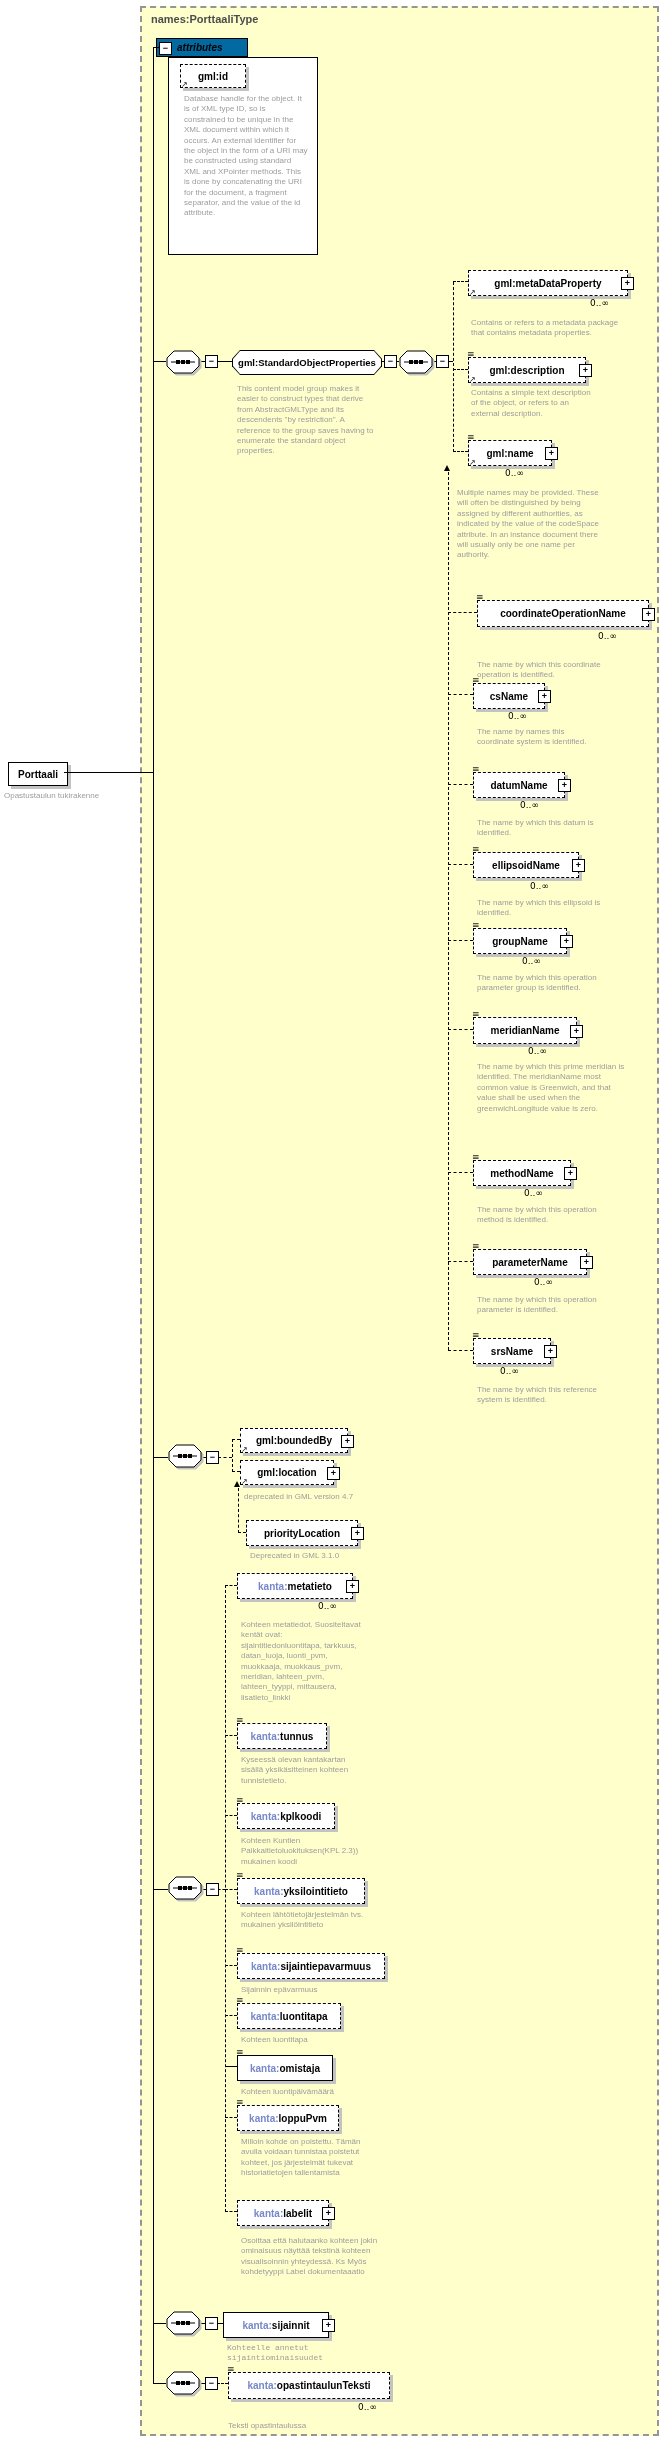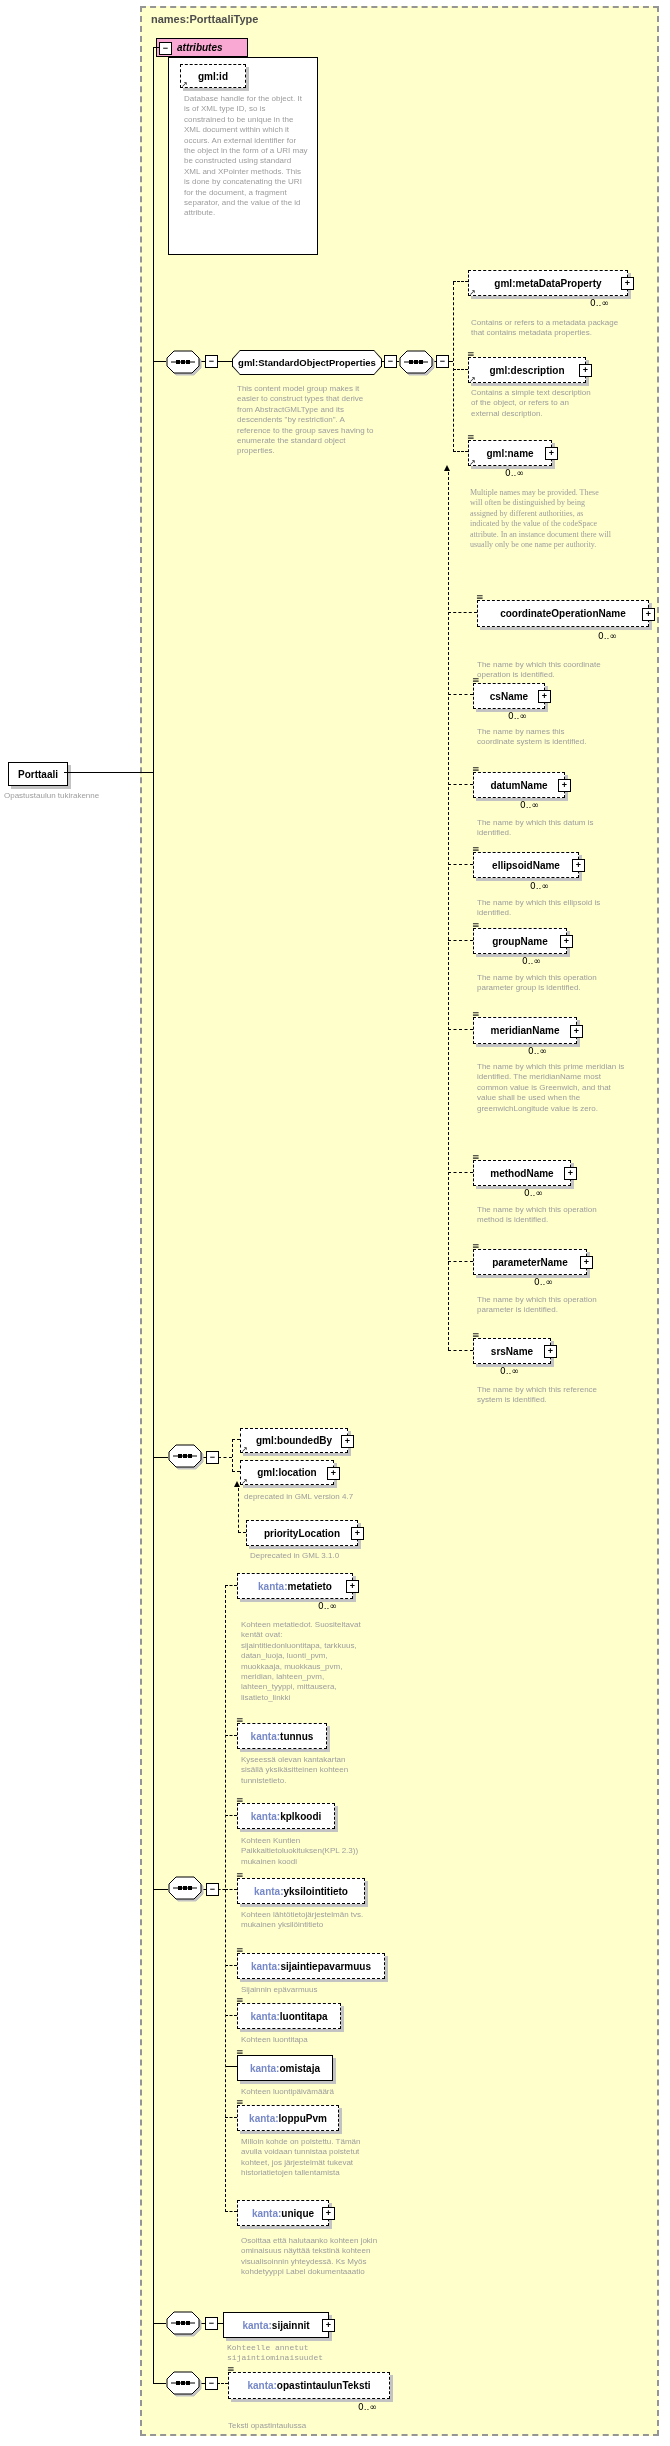--- a/index.html
+++ b/index.html
@@ -3,21 +3,21 @@
 <meta charset="utf-8">
 <style>
   html,body{margin:0;padding:0;background:#fff;}
   .stage{position:relative;width:670px;height:2446px;background:#fff;overflow:hidden;
          font-family:"Liberation Sans",sans-serif;}
   .typebox{position:absolute;left:140px;top:6px;width:519px;height:2430px;
            background:#ffffcc;border:2px dashed #959595;box-sizing:border-box;}
   .typetitle{position:absolute;left:151px;top:13px;font:bold 11px "Liberation Sans",sans-serif;color:#4c4c4c;}
   .attr-container{position:absolute;left:168px;top:57px;width:148px;height:196px;
                   background:#fff;border:1px solid #000;}
-  .attr-tab{position:absolute;left:156px;top:38px;width:92px;height:19px;background:#f9a8d4;
+  .attr-tab{position:absolute;left:156px;top:38px;width:92px;height:19px;background:#0369a1;
             border:1px solid #000;display:flex;align-items:center;padding-left:20px;box-sizing:border-box;
             font:bold italic 10px "Liberation Sans",sans-serif;color:#000;}
   .node{position:absolute;background:#fff;display:flex;align-items:center;justify-content:center;
         font:bold 10px "Liberation Sans",sans-serif;color:#000;box-shadow:3px 3px 0 #c3c3c3;white-space:nowrap;}
   .node.dashed{border:1px dashed #000;}
   .node.solid{border:1px solid #000;}
   .node.group{border:none;background:#000;box-shadow:none;filter:drop-shadow(3px 3px 0 #c3c3c3);
               clip-path:polygon(8px 0,calc(100% - 8px) 0,100% 35%,100% 65%,calc(100% - 8px) 100%,8px 100%,0 65%,0 35%);}
   .gin{position:absolute;inset:1px;background:#fff;display:flex;align-items:center;justify-content:center;
        clip-path:polygon(7px 0,calc(100% - 7px) 0,100% 35%,100% 65%,calc(100% - 7px) 100%,7px 100%,0 65%,0 35%);
@@ -190,21 +190,21 @@
       </div>
       <div class="desc" style="left: 471px; top: 388px; width: 128px;">Contains a simple text description of the object, or refers to an external description.</div>
       <div class="node dashed" style="left: 468px; top: 440px; width: 82px; height: 24px;">
         <span class="pfx-gml">gml:</span>
         <span>name</span>
         <div class="ca">↗</div>
         <div class="cl">≡</div>
         <div class="xp">+</div>
       </div>
       <div class="occ" style="left: 505px; top: 468px;">0..∞</div>
-      <div class="desc" style="left: 470px; top: 488px; width: 142px; font-family: Liberation Serif, serif;">Multiple names may be provided.  These will often be distinguished by being assigned by different authorities, as indicated by the value of the codeSpace attribute.  In an instance document there will usually only be one name per authority.</div>
+      <div class="desc" style="left: 457px; top: 488px; width: 142px;">Multiple names may be provided.  These will often be distinguished by being assigned by different authorities, as indicated by the value of the codeSpace attribute.  In an instance document there will usually only be one name per authority.</div>
       <div class="node dashed" style="left: 477px; top: 600px; width: 170px; height: 25px;">
         <span class="pfx-plain"></span>
         <span>coordinateOperationName</span>
         <div class="cl">≡</div>
         <div class="xp">+</div>
       </div>
       <div class="occ" style="left: 598px; top: 631px;">0..∞</div>
       <div class="desc" style="left: 477px; top: 660px; width: 158px;">The name by which this coordinate operation is identified.</div>
       <div class="node dashed" style="left: 473px; top: 683px; width: 70px; height: 24px;">
         <span class="pfx-plain"></span>
@@ -333,21 +333,21 @@
       </div>
       <div class="desc" style="left: 241px; top: 2087px; width: 140px;">Kohteen luontipäivämäärä</div>
       <div class="node dashed" style="left: 237px; top: 2105px; width: 100px; height: 24px;">
         <span class="pfx-kanta">kanta:</span>
         <span>loppuPvm</span>
         <div class="cl">≡</div>
       </div>
       <div class="desc" style="left: 241px; top: 2137px; width: 134px;">Milloin kohde on poistettu. Tämän avulla voidaan tunnistaa poistetut kohteet, jos järjestelmät tukevat historiatietojen tallentamista</div>
       <div class="node dashed" style="left: 237px; top: 2200px; width: 90px; height: 24px;">
         <span class="pfx-kanta">kanta:</span>
-        <span>unique</span>
+        <span>labelit</span>
         <div class="xp">+</div>
       </div>
       <div class="desc" style="left: 241px; top: 2236px; width: 138px;">Osoittaa että halutaanko kohteen jokin ominaisuus näyttää tekstinä kohteen visualisoinnin yhteydessä.  Ks Myös kohdetyyppi Label dokumentaaatio</div>
       <div class="node solid" style="left: 223px; top: 2312px; width: 104px; height: 24px;">
         <span class="pfx-kanta">kanta:</span>
         <span>sijainnit</span>
         <div class="xp">+</div>
       </div>
       <div class="desc" style="left: 227px; top: 2343px; width: 120px; font-family: Liberation Mono, monospace;">Kohteelle annetut sijaintiominaisuudet</div>
       <div class="node dashed" style="left: 228px; top: 2372px; width: 160px; height: 25px;">

